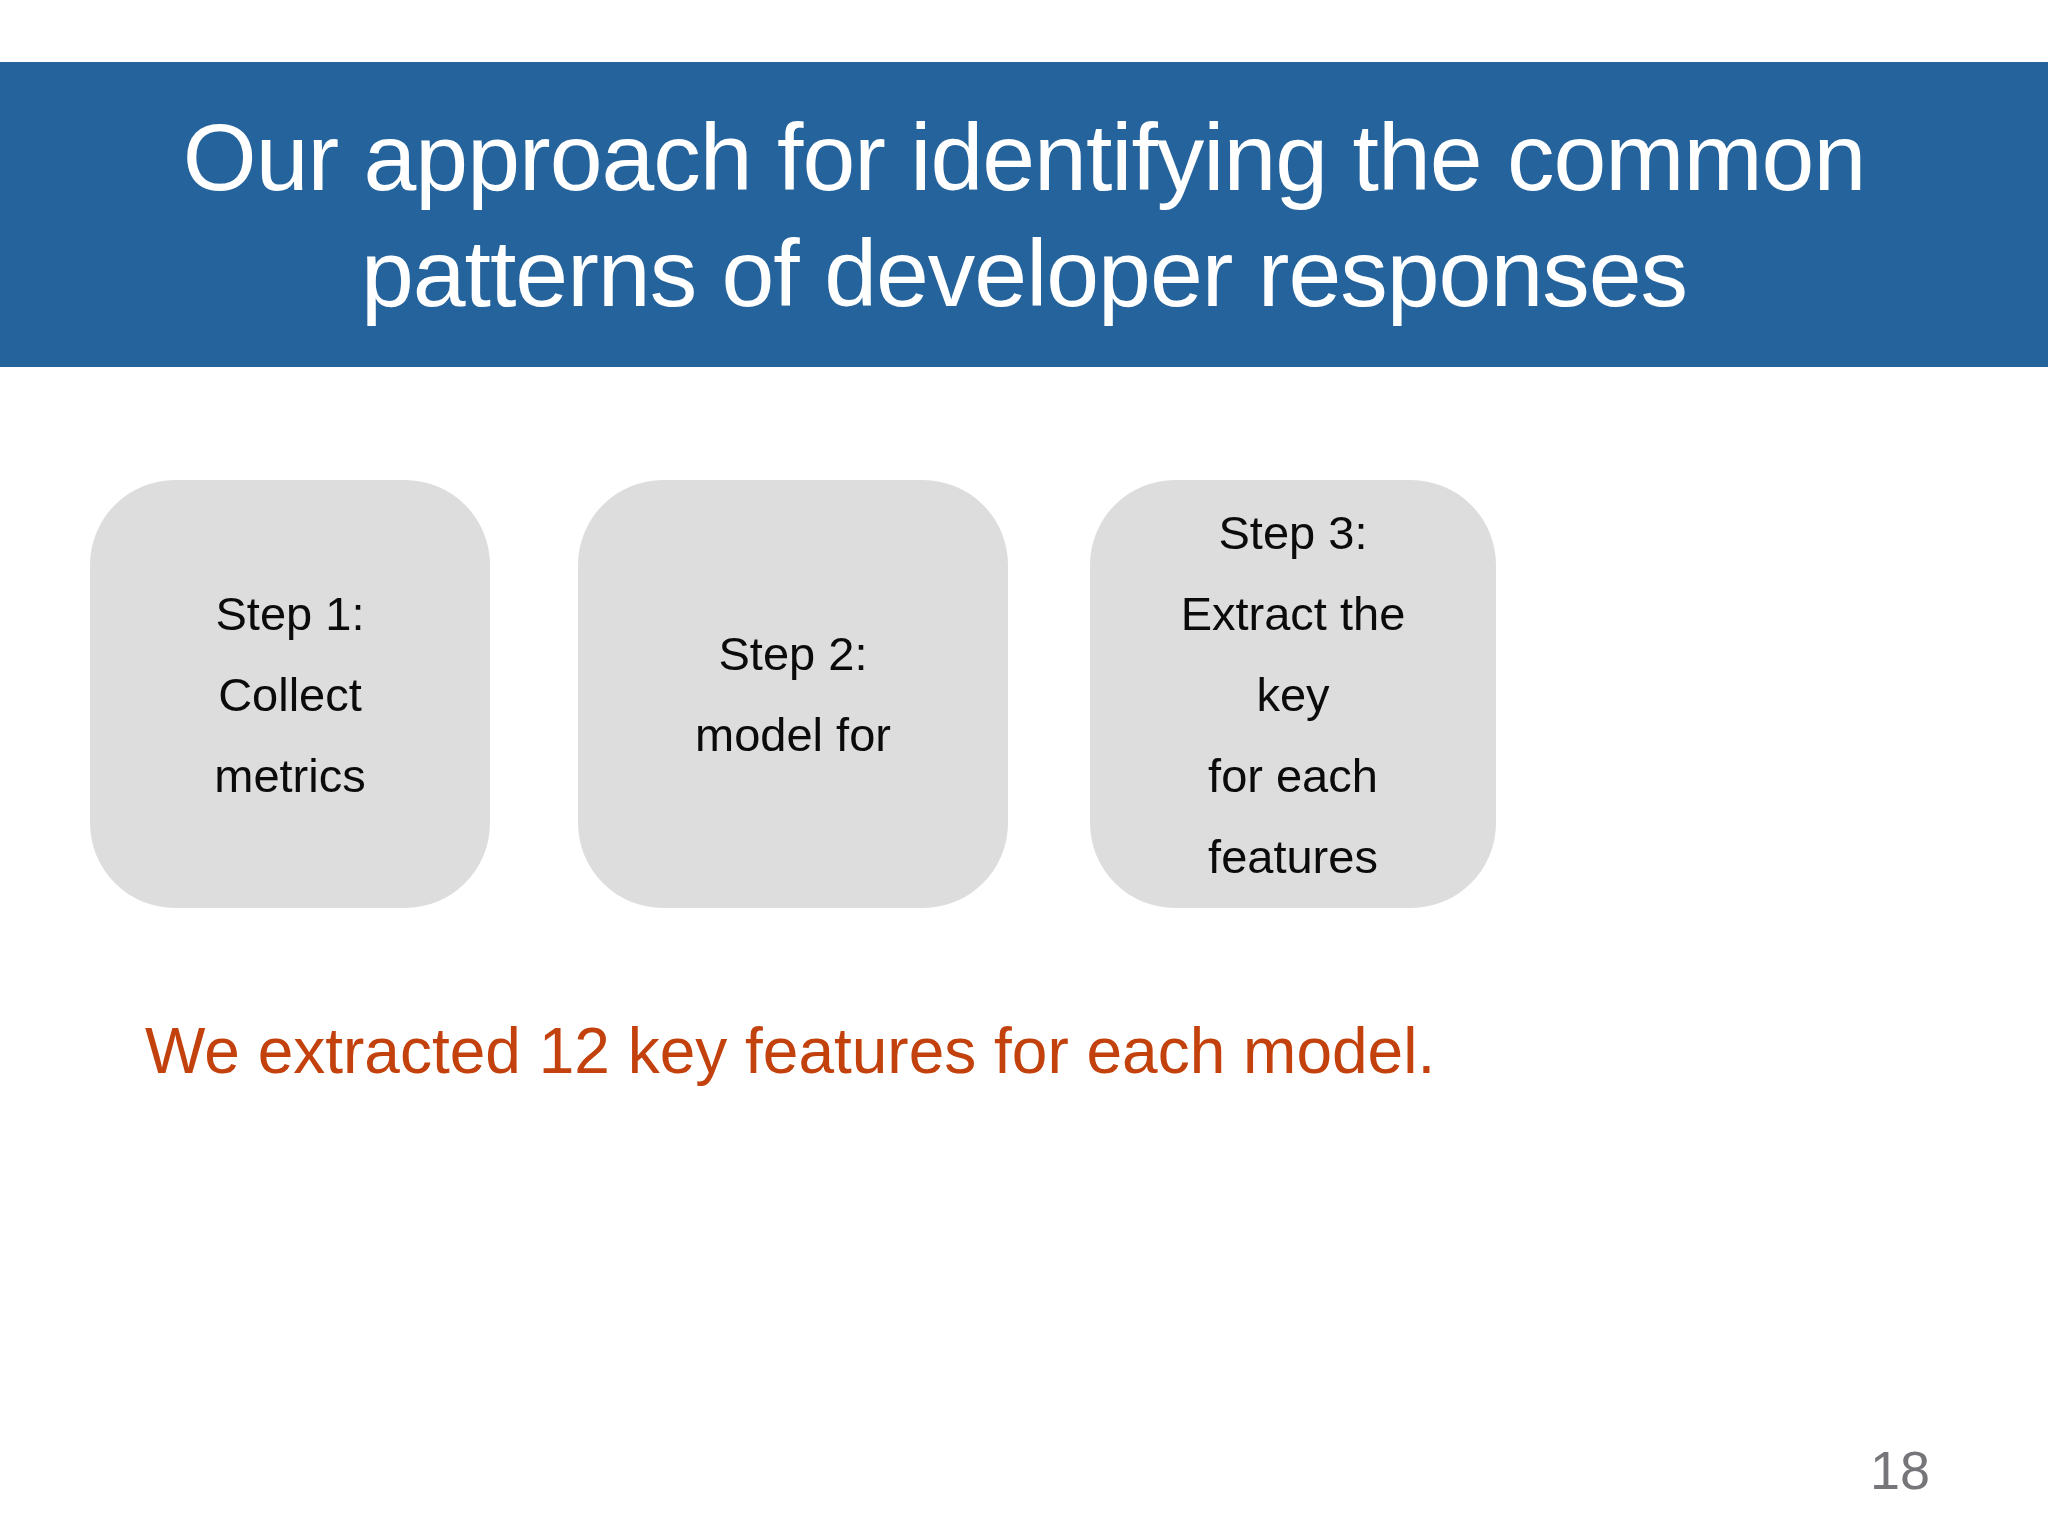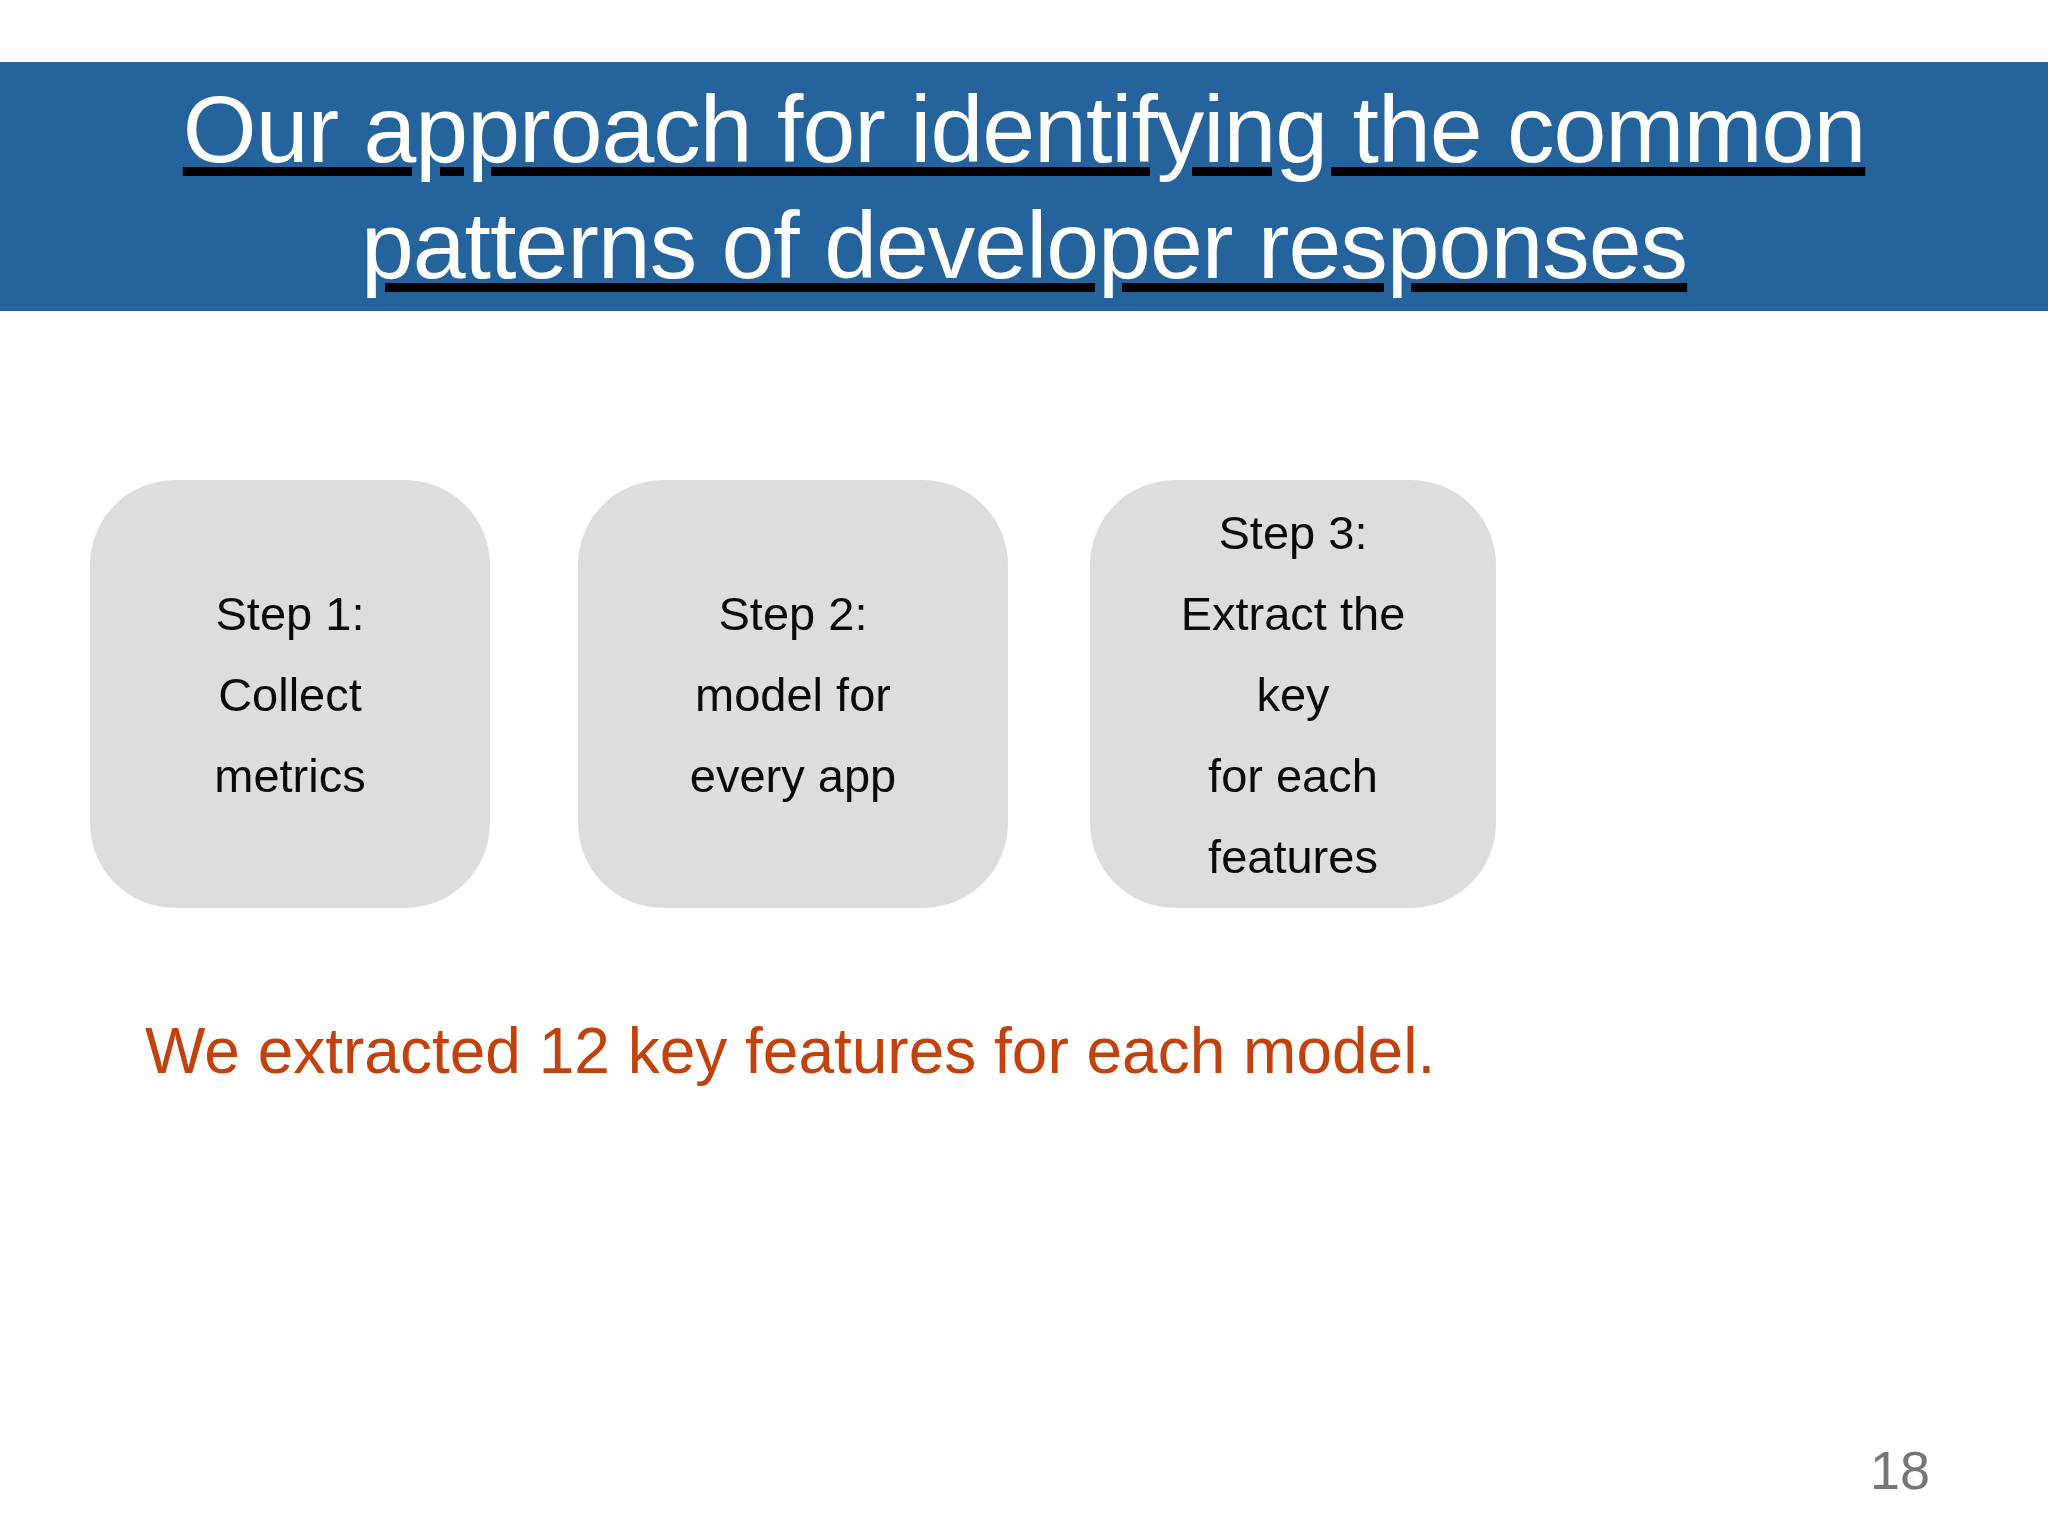--- a/index.html
+++ b/index.html
@@ -10,27 +10,26 @@
     background: #ffffff;
     overflow: hidden;
     font-family: "Liberation Sans", sans-serif;
   }
   
   #banner {
     position: absolute;
     left: 0;
     top: 62px;
     width: 2048px;
-    height: 249px;
+    height: 305px;
     background: #24639C;
     display: flex;
     flex-direction: column;
     justify-content: center;
     align-items: center;
-    text-decoration: underline;
   }
   .title-line {
     color: #ffffff;
     font-size: 95px;
     line-height: 116px;
     font-weight: 400;
     letter-spacing: -1px;
     white-space: nowrap;
     text-align: center;
   }
@@ -88,21 +87,20 @@
       <span class="box-line">Step 1:</span>
       <span class="box-line">Collect</span>
       <span class="box-line">metrics</span>
     </div>
   </div>
 
   <div class="step-box" style="left:578px; width:430px;">
     <div class="box-text">
       <span class="box-line">Step 2:</span>
       <span class="box-line">model for</span>
-      <span class="box-line">every app</span>
     </div>
   </div>
 
   <div class="step-box" style="left:1090px; width:406px;">
     <div class="box-text">
       <span class="box-line">Step 3:</span>
       <span class="box-line">Extract the</span>
       <span class="box-line">key</span>
       <span class="box-line">for each</span>
       <span class="box-line">features</span>

